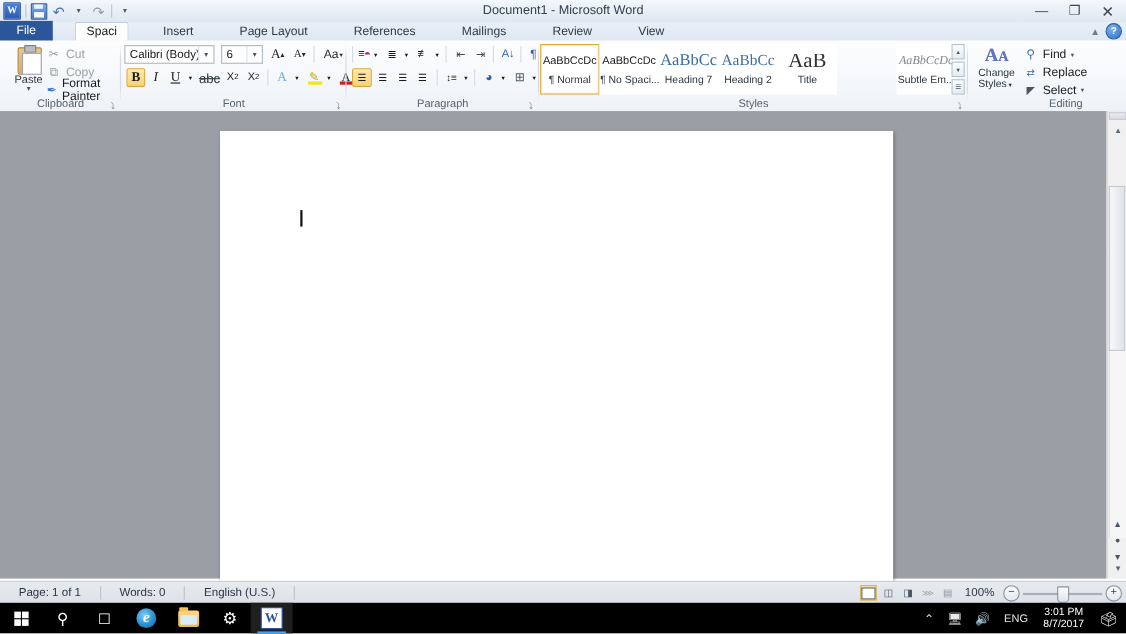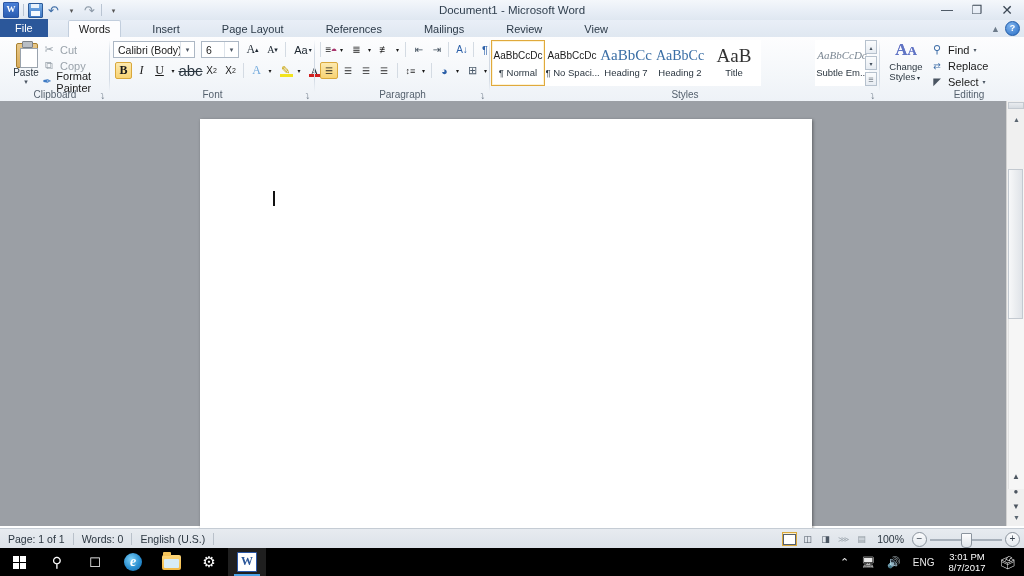--- a/index.html
+++ b/index.html
@@ -170,21 +170,21 @@
   .vs-objnav{position:absolute;left:2px;width:14px;height:14px;
     display:flex;align-items:center;justify-content:center;font-size:8px;color:#4c5560;}
 
   
   .statusbar{
     position:absolute;left:0;top:528px;width:1024px;height:20px;
     background:linear-gradient(180deg,#e7ebf0,#dce1e8);
     border-top:1px solid #c5ccd4;
     display:flex;align-items:center;font-size:10.5px;color:#2b3640;
   }
-  .sb-item{padding:0 8px;height:15px;line-height:15px;white-space:nowrap;}
+  .sb-item{padding:0 17px;height:15px;line-height:15px;white-space:nowrap;}
   .sb-sep{width:1px;height:12px;background:#b9c1ca;}
   .sb-right{position:absolute;right:4px;display:flex;align-items:center;gap:3px;}
   .viewbtn{width:15px;height:14px;display:flex;align-items:center;justify-content:center;
     box-sizing:border-box;border:1px solid transparent;}
   .viewbtn.on{border:1px solid #d9a83c;background:#fdf0c9;}
   .vb-ic{width:11px;height:9px;border:1px solid #556070;background:#fff;}
   .zoomlvl{font-size:10.5px;padding:0 5px;}
   .zcirc{width:13px;height:13px;border-radius:50%;border:1px solid #8b949e;
     background:linear-gradient(180deg,#fbfcfd,#e3e8ee);font-size:10px;line-height:11px;
     text-align:center;color:#39434e;}
@@ -250,21 +250,21 @@
     <div class="wctrl">
       <div class="wbtn">—</div>
       <div class="wbtn">❐</div>
       <div class="wbtn close">✕</div>
     </div>
   </div>
 
   <div class="tabstrip">
     <div class="tabs">
       <div class="tab file">File</div>
-      <div class="tab active">Words</div>
+      <div class="tab active">Spaci</div>
       <div class="tab">Insert</div>
       <div class="tab">Page Layout</div>
       <div class="tab">References</div>
       <div class="tab">Mailings</div>
       <div class="tab">Review</div>
       <div class="tab">View</div>
     </div>
     <div class="helpicons">
       <div class="ribcollapse">▲</div>
       <div class="helpbtn">?</div>
@@ -320,21 +320,21 @@
       <div class="ic-btn on" style="left:5px;top:25px;width:17px;height:17px;font-weight:bold;font-size:12px;font-family:'Liberation Serif',serif;">
           <span>B</span>
         </div>
       <div class="ic-btn" style="left:23px;top:25px;width:17px;height:17px;font-style:italic;font-size:12px;font-family:'Liberation Serif',serif;">
           <span>I</span>
         </div>
       <div class="ic-btn" style="left:41px;top:25px;width:17px;height:17px;text-decoration:underline;font-size:12px;font-family:'Liberation Serif',serif;">
           <span>U</span>
         </div>
       <div class="ic-btn" style="left:58px;top:25px;width:10px;height:17px;font-size:6px;">▾</div>
-      <div class="ic-btn" style="left:70px;top:25px;width:21px;height:17px;font-size:15px;text-decoration:line-through;color:#2b3640;">
+      <div class="ic-btn" style="left:70px;top:25px;width:21px;height:17px;font-size:12px;text-decoration:line-through;color:#2b3640;">
           <span>abc</span>
         </div>
       <div class="ic-btn" style="left:92px;top:25px;width:19px;height:17px;font-size:10px;">X<sub style="font-size:7px;">2</sub></div>
       <div class="ic-btn" style="left:111px;top:25px;width:19px;height:17px;font-size:10px;">X<sup style="font-size:7px;">2</sup></div>
       <div class="vsep" style="left:133px;top:26px;height:15px;"></div>
       <div class="ic-btn" style="left:138px;top:25px;width:17px;height:17px;font-size:12px;color:#6fa8dc;font-family:'Liberation Serif',serif;">A</div>
       <div class="ic-btn" style="left:155px;top:25px;width:10px;height:17px;font-size:6px;">▾</div>
       <div class="ic-btn" style="left:167px;top:25px;width:17px;height:17px;font-size:11px;color:#c8a100;position:absolute;">
         <span style="position:absolute;left:2px;bottom:1px;width:13px;height:3px;background:#f2e41f;"></span>✎
       </div>

